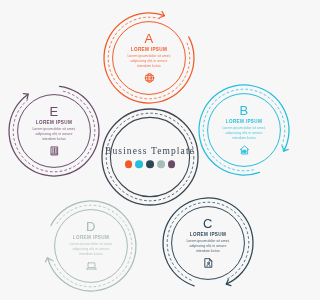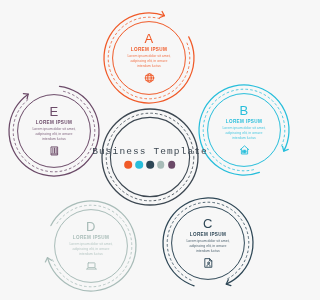--- a/index.html
+++ b/index.html
@@ -72,21 +72,21 @@
     flex-direction: column;
     align-items: center;
     pointer-events: none;
   }
   #hub-title {
     font-size: 9.5px;
     font-weight: 400;
     letter-spacing: 1.1px;
     color: #3d4852;
     white-space: nowrap;
-    font-family: Liberation Mono, monospace;
+    font-family: Liberation Serif, serif;
   }
   #hub-dots {
     display: flex;
     gap: 3.2px;
     margin-top: 4px;
   }
   .hub-dot {
     width: 7.6px;
     height: 7.6px;
     border-radius: 50%;

